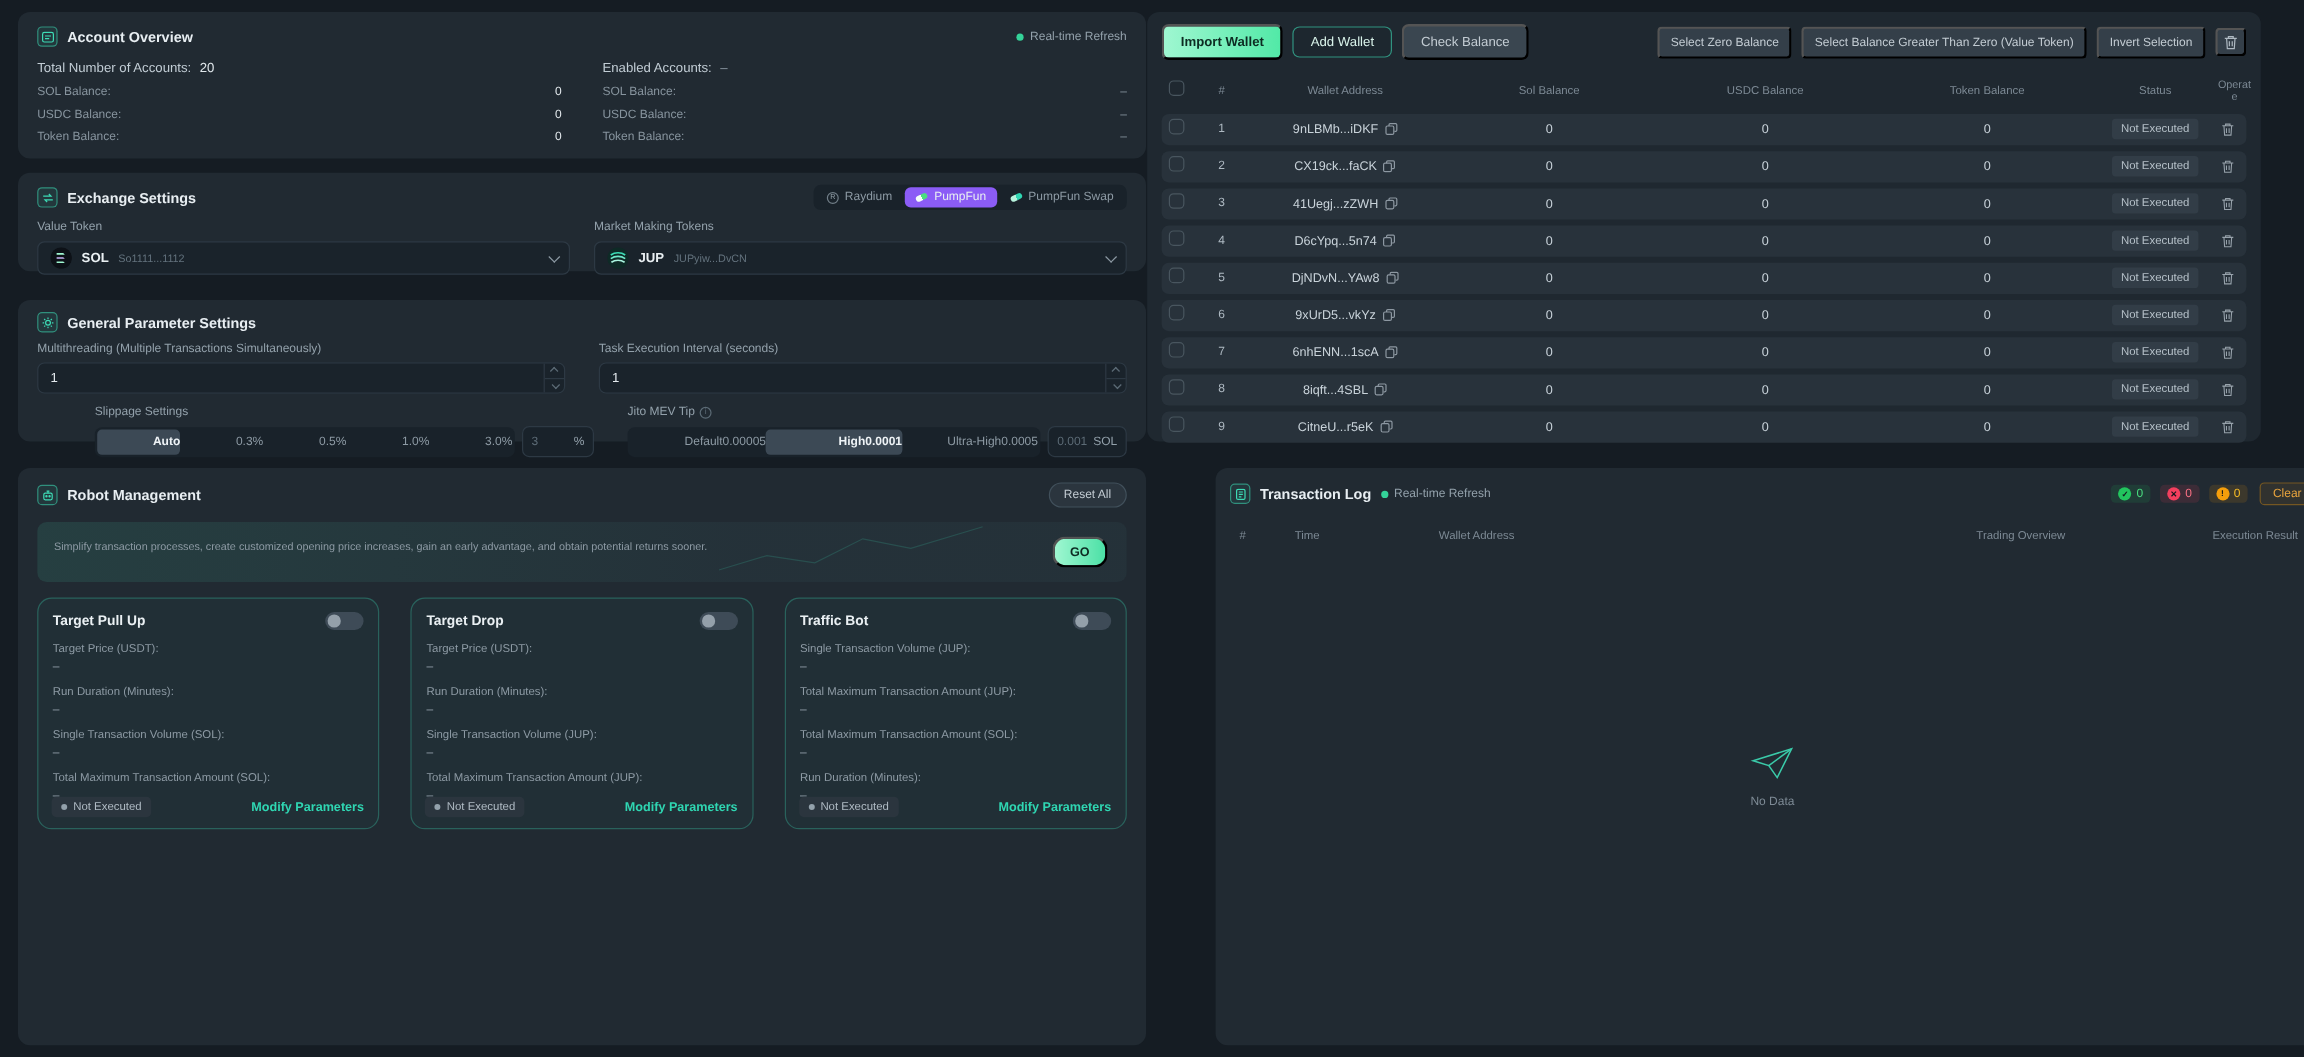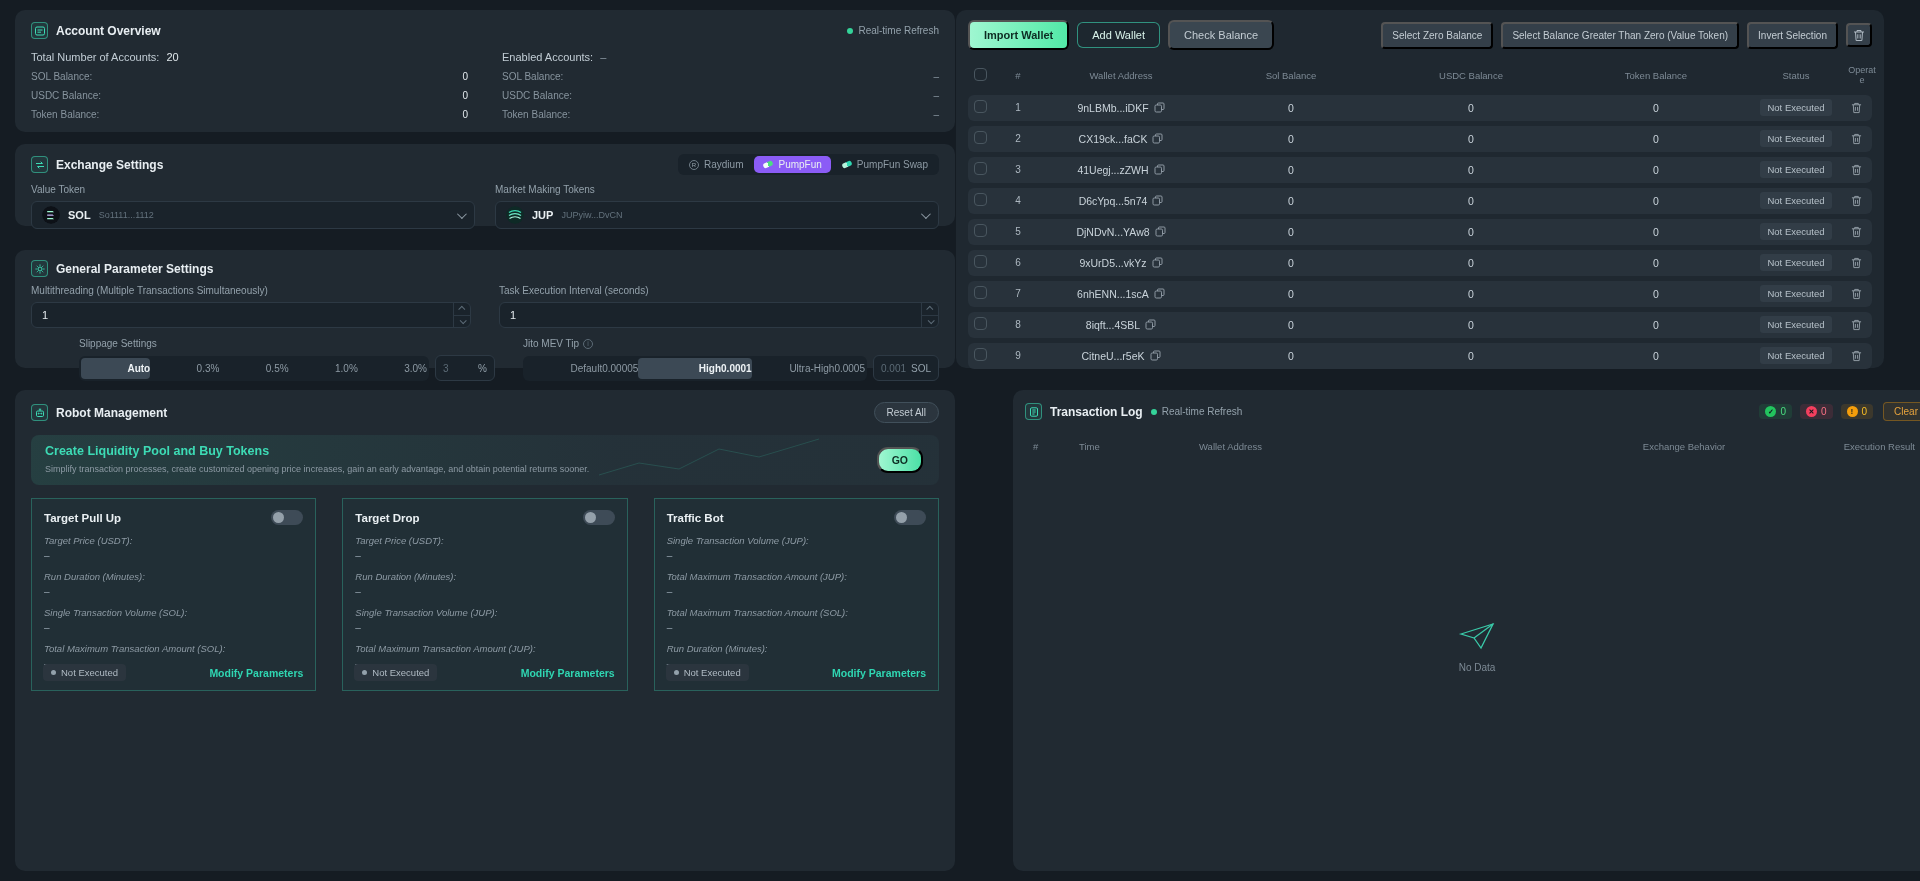--- a/index.html
+++ b/index.html
@@ -78,27 +78,27 @@
   .banner { position:relative; margin:12px 4px 0 4px; height:50px; border-radius:8px; overflow:hidden;
             background:linear-gradient(90deg, rgba(52,211,153,.10), rgba(52,211,153,.02) 65%), #242e37;
             padding:9px 14px; }
   .banner-title { font-size:12.5px; font-weight:bold; color:#3ddbb5; }
   .banner-sub { font-size:9px; color:#8d9aa4; margin-top:6px; }
   .go-btn { position:absolute; right:16px; top:50%; transform:translateY(-50%);
             background:linear-gradient(90deg,#9ff7d1,#4ce0a6); color:#0d2b22; font-weight:bold; font-size:10.5px;
             padding:5px 13px; border-radius:11px; }
   .banner-decor { position:absolute; right:120px; top:0; opacity:.5; }
   .cards { display:flex; gap:26px; margin:13px 4px 0 4px; }
-  .card { flex:1; height:193px; border:1px solid rgba(61,219,181,.30); border-radius:0;
+  .card { flex:1; height:193px; border:1px solid rgba(61,219,181,.30); border-radius:12px;
           background:rgba(61,219,181,.03); padding:11px 12px; position:relative; }
   .card-head { display:flex; justify-content:space-between; align-items:center; }
   .card-title { font-size:11.5px; font-weight:bold; color:#eaf0f3; }
   .toggle { width:32px; height:15px; background:#3e4b57; border-radius:8px; position:relative; }
   .toggle::after { content:""; position:absolute; left:2px; top:2px; width:11px; height:11px; border-radius:50%; background:#94a0aa; }
-  .f-label { font-size:9.5px; color:#8d9aa4; margin-top:10px;font-style:italic; }
+  .f-label { font-size:9.5px; color:#8d9aa4; margin-top:10px; }
   .f-value { font-size:10px; color:#93a1ab; margin-top:4px; }
   .card-foot { position:absolute; left:11px; right:12px; bottom:9px; display:flex; justify-content:space-between; align-items:center; }
   .status-pill { display:flex; gap:5px; align-items:center; background:#2b353e; border-radius:4px; padding:3px 8px;
                  font-size:9.5px; color:#b0bbc4; }
   .status-pill .sdot { width:5px; height:5px; border-radius:50%; background:#93a1ab; }
   .modify { font-size:10.5px; font-weight:bold; color:#2fd6b2; }
 
   
   .p-wallet { left:956px; top:10px; width:928px; height:358px; padding:10px 12px; background:#1f2830; }
   .wp-top { display:flex; align-items:center; gap:8px; }
@@ -341,21 +341,20 @@
       </span>
       <span class="ptitle">Robot Management</span>
       <span class="spacer"></span>
       <button class="reset-btn">Reset All</button>
     </div>
 
     <div class="banner">
       <svg class="banner-decor" width="220" height="50" viewBox="0 0 220 50">
           <path d="M0 40 L40 28 L80 34 L120 14 L160 22 L220 4" stroke="rgba(61,219,181,.35)" stroke-width="1" fill="none"></path>
         </svg>
-      <div class="banner-title">Create Liquidity Pool and Buy Tokens</div>
       <div class="banner-sub">Simplify transaction processes, create customized opening price increases, gain an early advantage, and obtain potential returns sooner.</div>
       <button class="go-btn">GO</button>
     </div>
 
     <div class="cards">
 
       <div class="card">
         <div class="card-head">
           <span class="card-title">Target Pull Up</span>
           <span class="toggle"></span>
@@ -658,21 +657,21 @@
           <span class="ci">!</span>
           <span>0</span>
         </span>
       <button class="clear-btn">Clear</button>
     </div>
 
     <div class="tl-cols">
       <div>#</div>
       <div>Time</div>
       <div>Wallet Address</div>
-      <div class="c3">Exchange Behavior</div>
+      <div class="c3">Trading Overview</div>
       <div class="c4">Execution Result</div>
     </div>
 
     <div class="empty">
       <svg width="40" height="32" viewBox="0 0 40 32" fill="none" stroke="#3ac9a8" stroke-width="1.3">
           <path d="M4 14 L36 4 L24 28 L17 18 Z"></path>
           <path d="M17 18 L36 4"></path>
         </svg>
       <div class="empty-label">No Data</div>
     </div>

